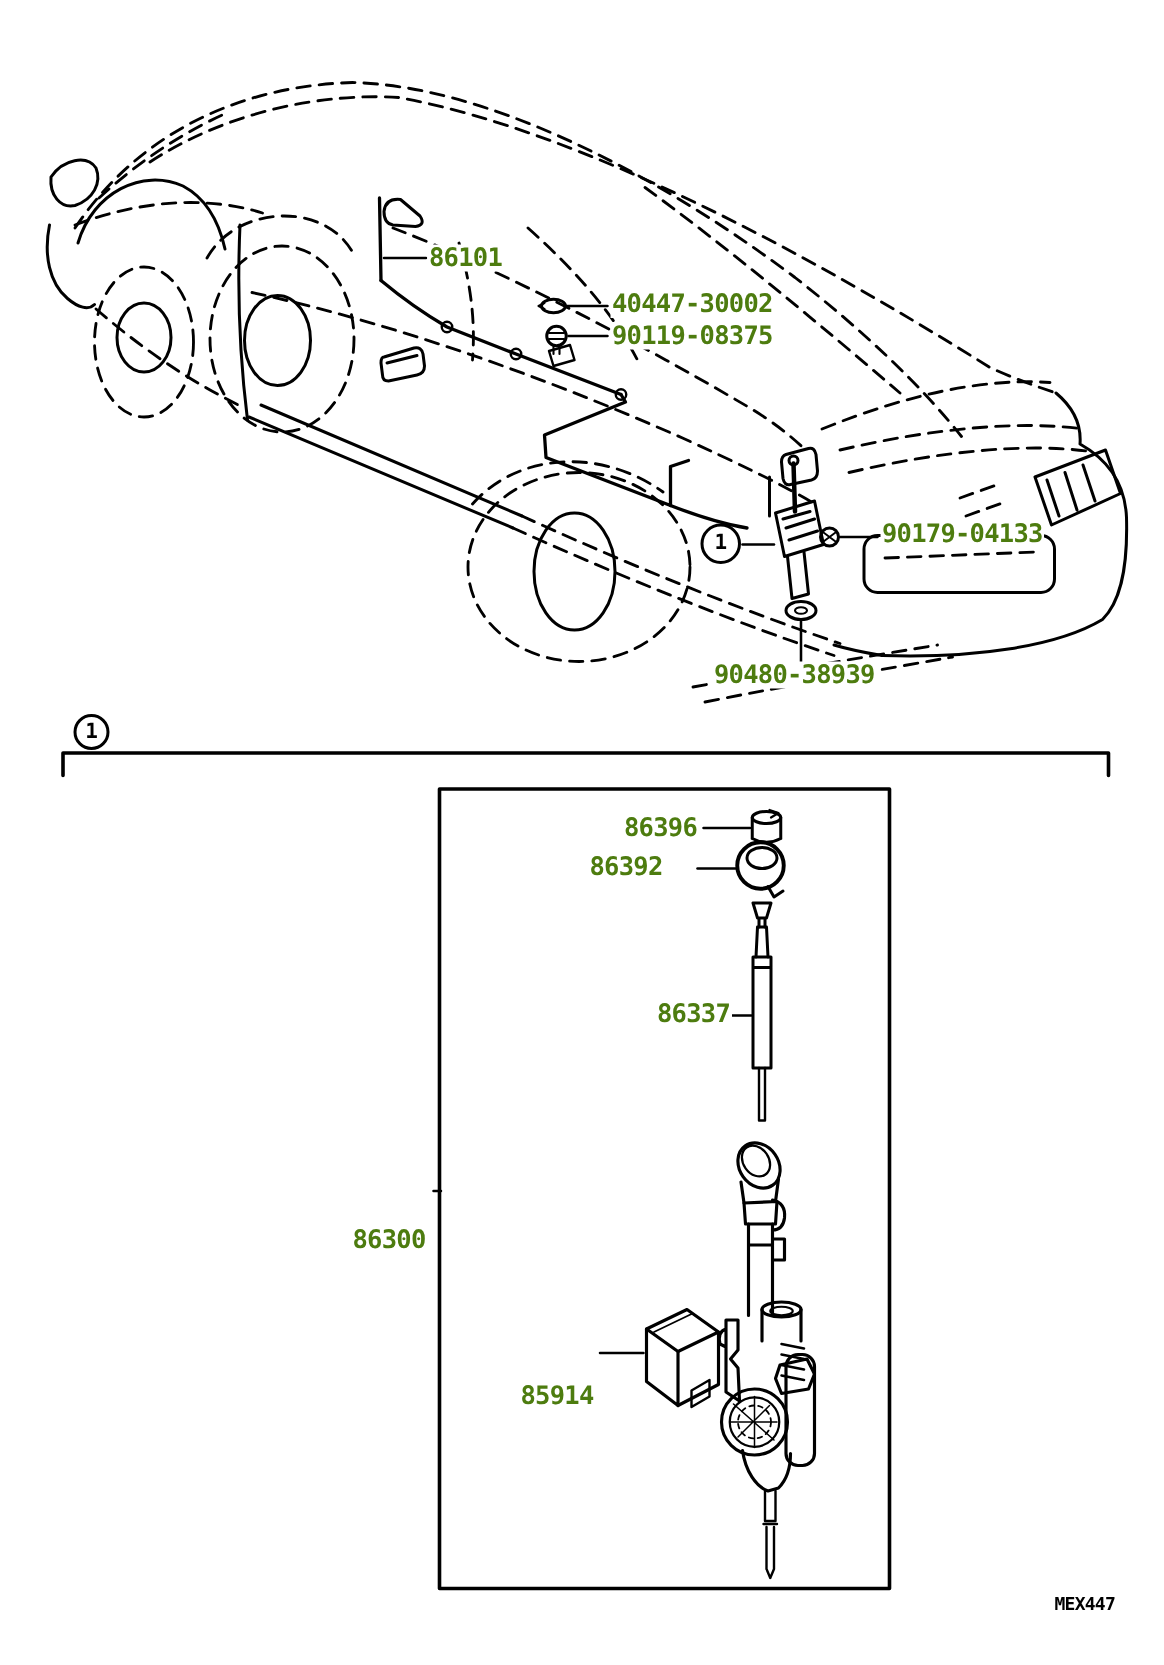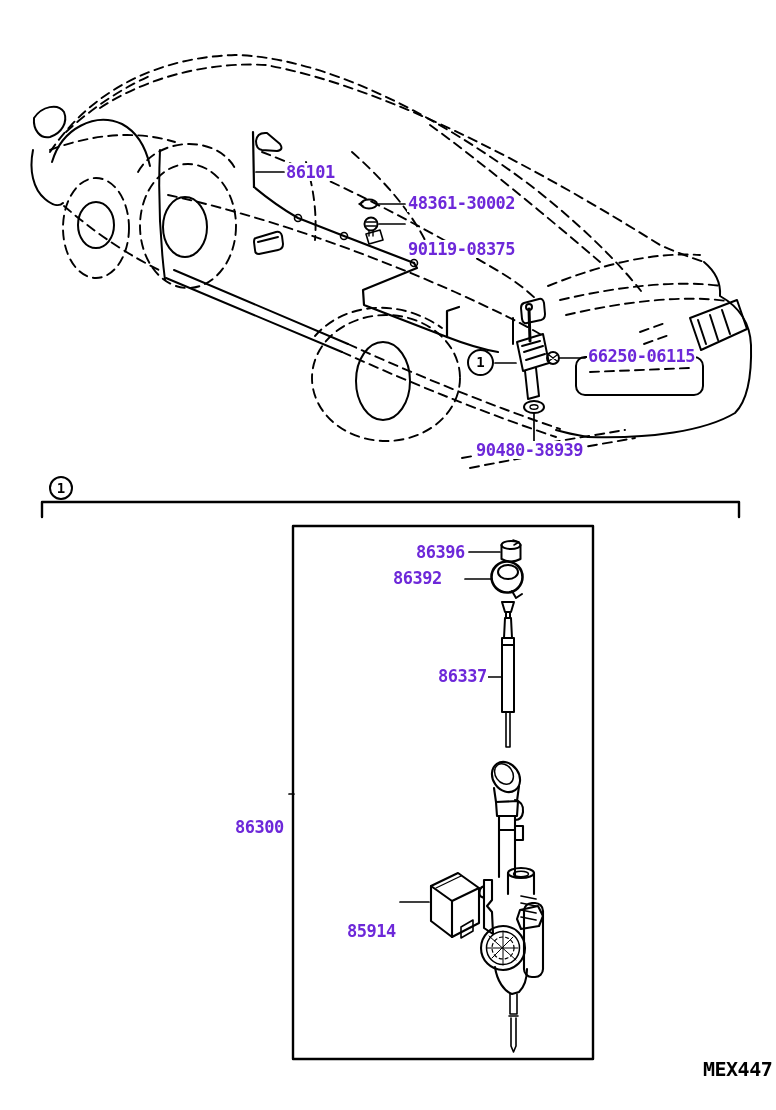--- a/index.html
+++ b/index.html
@@ -1,21 +1,21 @@
 <!DOCTYPE html>
 <html><head>
 <meta charset="utf-8">
 <style>
   html,body{margin:0;padding:0;background:#ffffff;}
   #page{position:relative;width:776px;height:1110px;background:#fff;overflow:hidden;
         font-family:"DejaVu Sans Mono","Liberation Mono",monospace;}
   svg{position:absolute;left:0;top:0;}
   .part-label{position:absolute;font-weight:700;font-size:17px;line-height:18px;
-      letter-spacing:-0.5px;color:#6d28d9;background:#fff;padding:0 1px;white-space:nowrap;}
-  .code-label{position:absolute;font-weight:700;font-size:20px;line-height:17px;
+      letter-spacing:-0.5px;color:#4d7c0f;background:#fff;padding:0 1px;white-space:nowrap;}
+  .code-label{position:absolute;font-weight:700;font-size:12px;line-height:17px;
       letter-spacing:-0.5px;color:#000;}
   .callout-circle{position:absolute;box-sizing:border-box;border:2px solid #000;background:#fff;
       border-radius:50%;font-weight:700;font-size:14px;color:#000;text-align:center;}
   .c1{width:27px;height:27px;line-height:23px;}
   .c2{width:24px;height:24px;line-height:20px;}
 </style>
 </head>
 <body>
 
 <div id="page">
@@ -165,23 +165,23 @@
       <path d="M 469,552 L 500,552"></path>
       <path d="M 465,579 L 491,579"></path>
       <path d="M 471,677 L 501,677"></path>
       <path d="M 289,794 L 294,794"></path>
       <path d="M 400,902 L 429,902"></path>
     </g>
   </g>
 </svg>
 
 <div class="part-label" style="left:285px;top:163px;">86101</div>
-<div class="part-label" style="left:407px;top:194px;">48361-30002</div>
-<div class="part-label" style="left:407px;top:215px;margin-top:25px;">90119-08375</div>
-<div class="part-label" style="left:587px;top:347px;">66250-06115</div>
+<div class="part-label" style="left:407px;top:194px;">40447-30002</div>
+<div class="part-label" style="left:407px;top:215px;">90119-08375</div>
+<div class="part-label" style="left:587px;top:347px;">90179-04133</div>
 <div class="part-label" style="left:475px;top:441px;">90480-38939</div>
 
 <div class="callout-circle c1" style="left:467px;top:349px;">1</div>
 <div class="callout-circle c2" style="left:49px;top:476px;">1</div>
 
 <div class="part-label" style="left:415px;top:543px;">86396</div>
 <div class="part-label" style="left:392px;top:569px;">86392</div>
 <div class="part-label" style="left:437px;top:667px;">86337</div>
 <div class="part-label" style="left:234px;top:785px;margin-top:33px;">86300</div>
 <div class="part-label" style="left:346px;top:922px;text-align:center;">85914</div>

